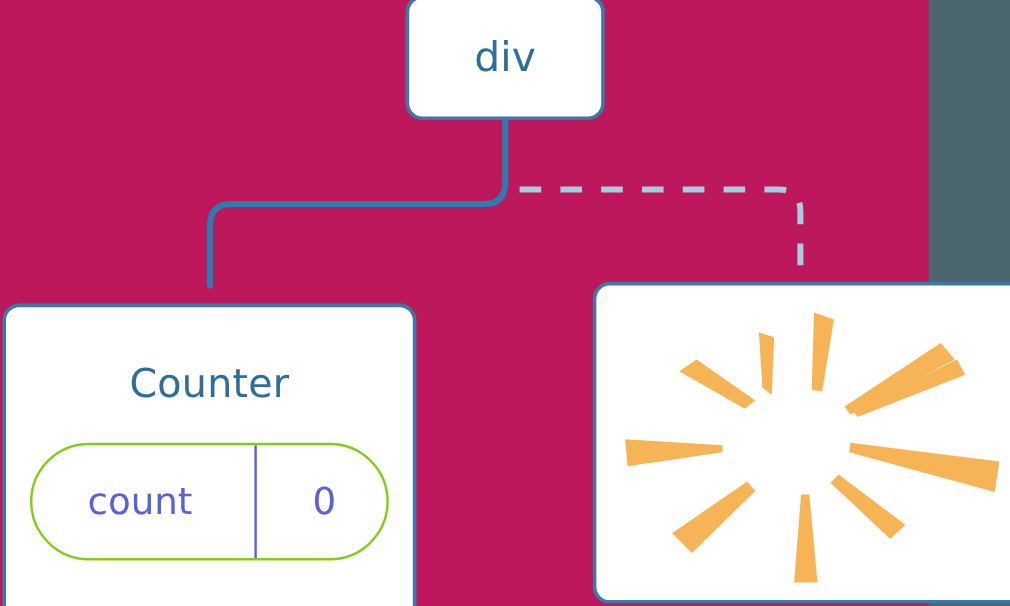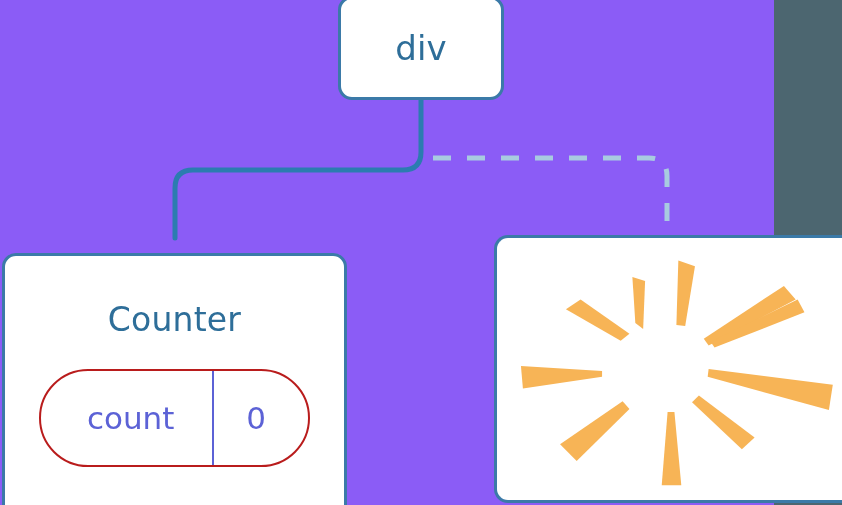--- a/index.html
+++ b/index.html
@@ -13,21 +13,21 @@
     position: relative;
     overflow: hidden;
     font-family: "DejaVu Sans", "Liberation Sans", sans-serif;
   }
 
   #canvas {
     position: absolute;
     inset: 0;
     width: 774px;
     height: 505px;
-    background: #8b5cf6;
+    background: #be185d;
   }
 
   
   .edges {
     position: absolute;
     left: 0;
     top: 0;
     width: 842px;
     height: 505px;
     z-index: 1;
@@ -77,25 +77,26 @@
     color: #2e6e99;
     letter-spacing: 0.2px;
   }
 
   
   .state-pill {
     margin-top: 30px;
     display: flex;
     align-items: stretch;
     height: 98px;
-    border: 2px solid #b91c1c;
+    border: 2px solid #84cc16;
     border-radius: 49px;
     box-sizing: border-box;
     overflow: hidden;
     background: #ffffff;
+    gap: 14px;
   }
 
   .state-pill .pill-key {
     display: flex;
     align-items: center;
     justify-content: center;
     padding: 0 38px 0 46px;
     font-size: 31px;
     color: #5c62d6;
   }

